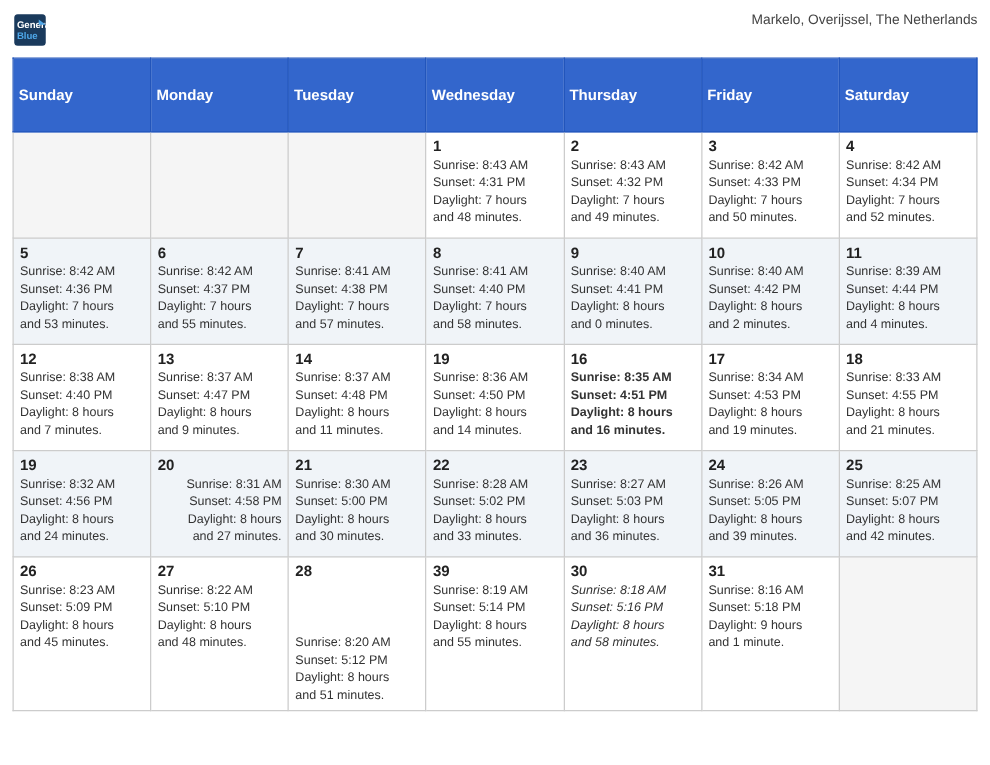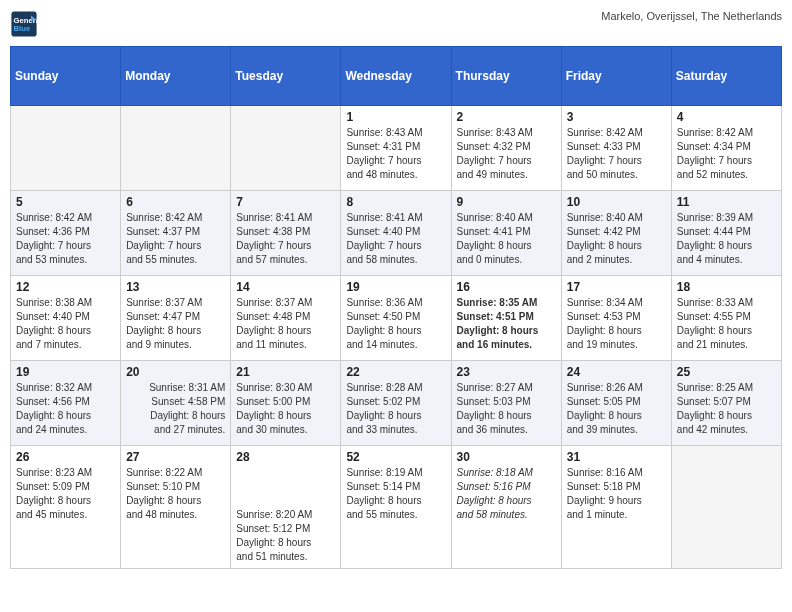--- a/index.html
+++ b/index.html
@@ -311,21 +311,21 @@
 and 48 minutes.</div>
         </td>
         <td>
           <div class="day-number">28</div>
           <div class="day-info" style="white-space: pre-line; margin-top: 44px;">Sunrise: 8:20 AM
 Sunset: 5:12 PM
 Daylight: 8 hours
 and 51 minutes.</div>
         </td>
         <td>
-          <div class="day-number">52</div>
+          <div class="day-number">39</div>
           <div class="day-info" style="white-space: pre-line;">Sunrise: 8:19 AM
 Sunset: 5:14 PM
 Daylight: 8 hours
 and 55 minutes.</div>
         </td>
         <td>
           <div class="day-number">30</div>
           <div class="day-info" style="white-space: pre-line; font-style: italic;">Sunrise: 8:18 AM
 Sunset: 5:16 PM
 Daylight: 8 hours

